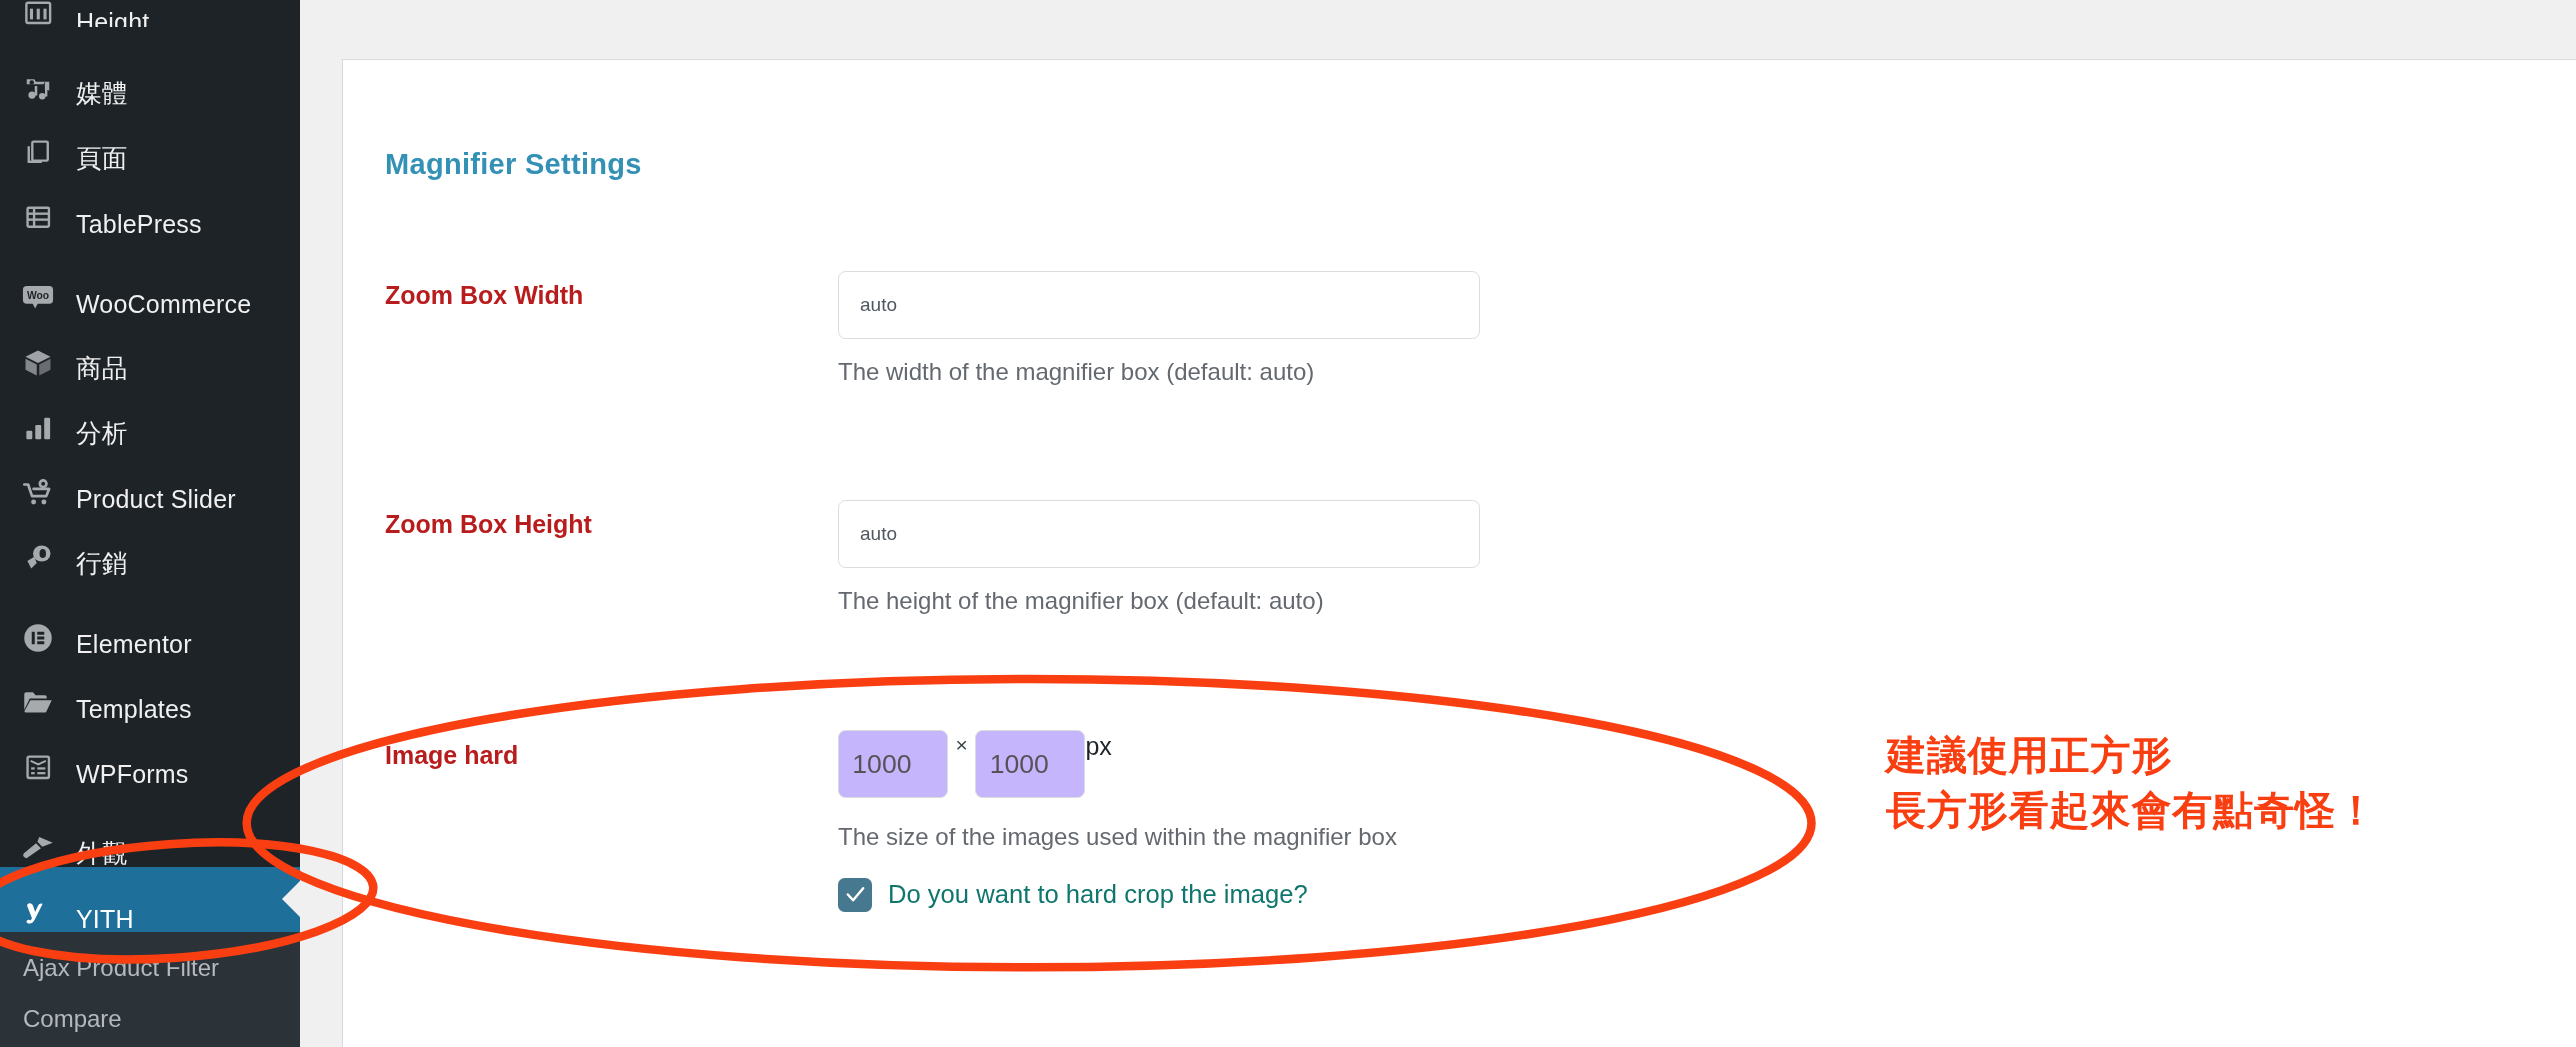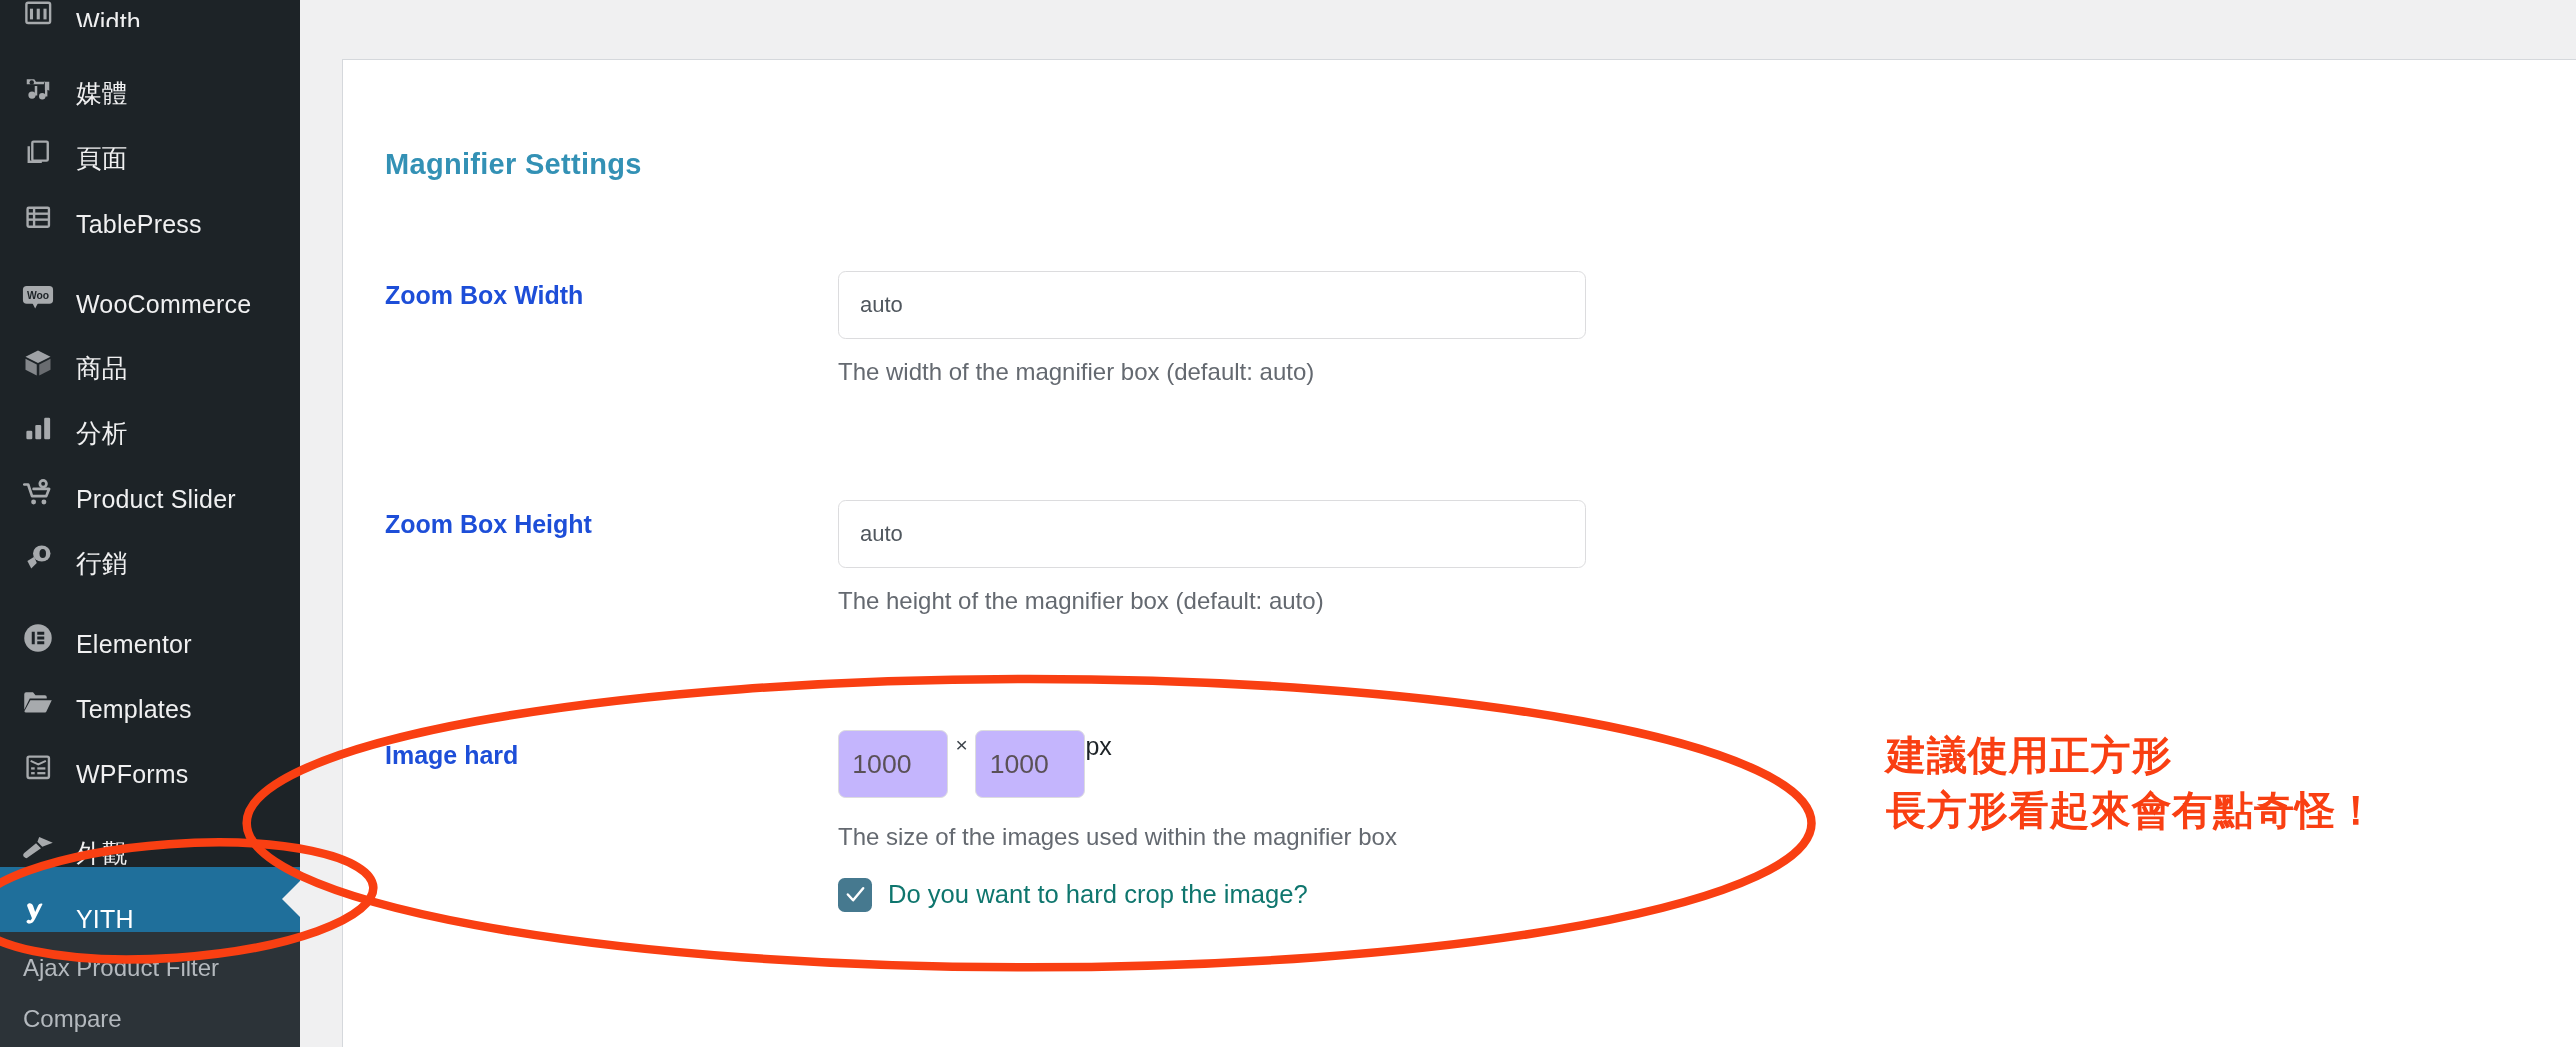--- a/index.html
+++ b/index.html
@@ -134,33 +134,33 @@
 
   .field-row {
     position: absolute;
     left: 0; right: 0;
   }
   .field-label {
     position: absolute;
     left: 42px;
     font-size: 25px;
     font-weight: bold;
-    color: #1d4ed8;
+    color: #b91c1c;
     white-space: nowrap;
   }
   .field-control { position: absolute; left: 495px; }
 
   .text-input {
-    width: 748px;
+    width: 642px;
     height: 68px;
     border: 0.9px solid #dcdcde;
     border-radius: 7.6px;
     background: #fff;
     font-family: "Liberation Sans", sans-serif;
-    font-size: 22px;
+    font-size: 19px;
     color: #50575e;
     padding: 16px 21px;
     outline: none;
   }
   .text-input::placeholder { color: #6b6269; opacity: 1; }
 
   .num-input {
     width: 110px;
     height: 68px;
     border: 0.9px solid #dcdcde;
@@ -246,21 +246,21 @@
 
     <div class="menu-item clipped-top">
       <span class="mi-icon">
         <svg width="28.5" height="28.5" viewBox="0 0 24 24" fill="currentColor">
           <rect x="2" y="4" width="20" height="17" rx="1.5" fill="none" stroke="currentColor" stroke-width="2"></rect>
           <rect x="5" y="9" width="2.6" height="9"></rect>
             <rect x="10.7" y="9" width="2.6" height="9"></rect>
             <rect x="16.4" y="9" width="2.6" height="9"></rect>
         </svg>
       </span>
-      <span class="mi-label">Width</span>
+      <span class="mi-label">Height</span>
     </div>
 
     <div class="menu-item cjk separator-above">
       <span class="mi-icon">
         <svg width="30" height="30" viewBox="0 0 24 24" fill="currentColor">
           <path d="M3 5h6l1.4 2H21v7.2c-.6-.5-1.4-.8-2.3-.8-.4 0-.8.06-1.2.18V5.9L16.6 9H3V5z"></path>
           <circle cx="7" cy="7.6" r="1.8" fill="#1d2327"></circle>
           <circle cx="7.2" cy="17.6" r="2.9"></circle>
           <circle cx="15.4" cy="18.6" r="2.6"></circle>
           <rect x="9.4" y="10.4" width="2" height="7.6"></rect>

